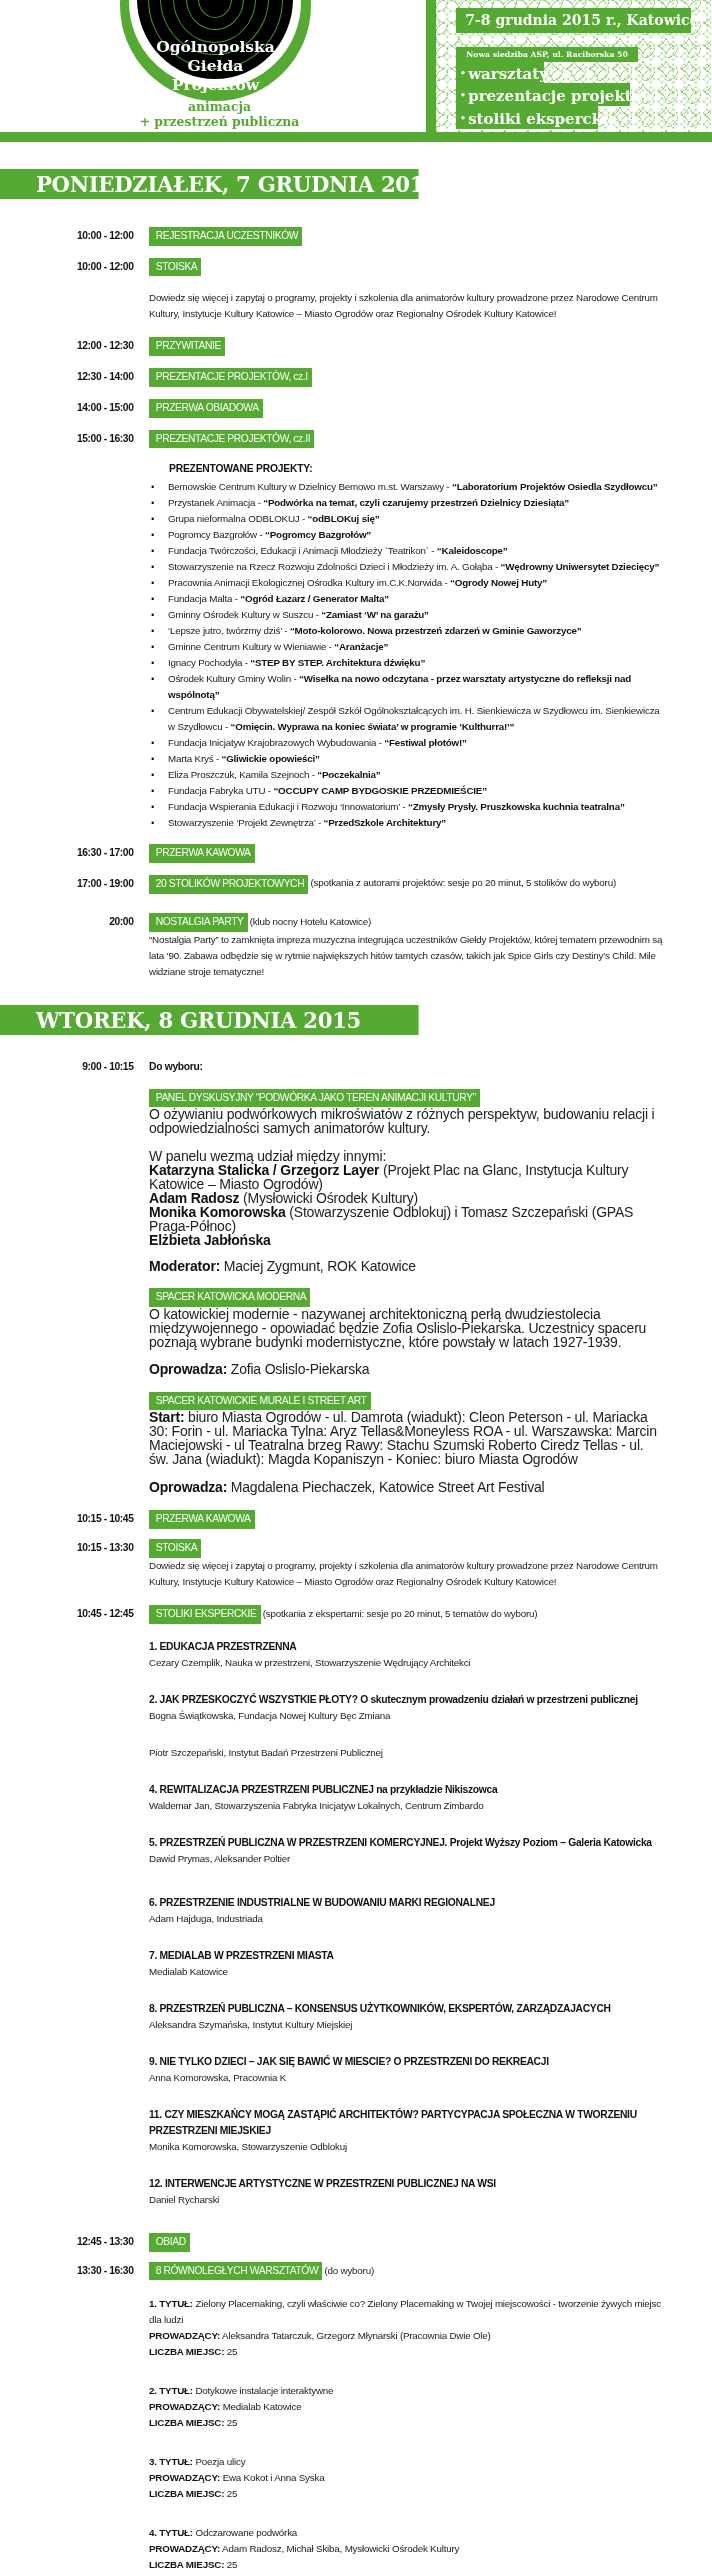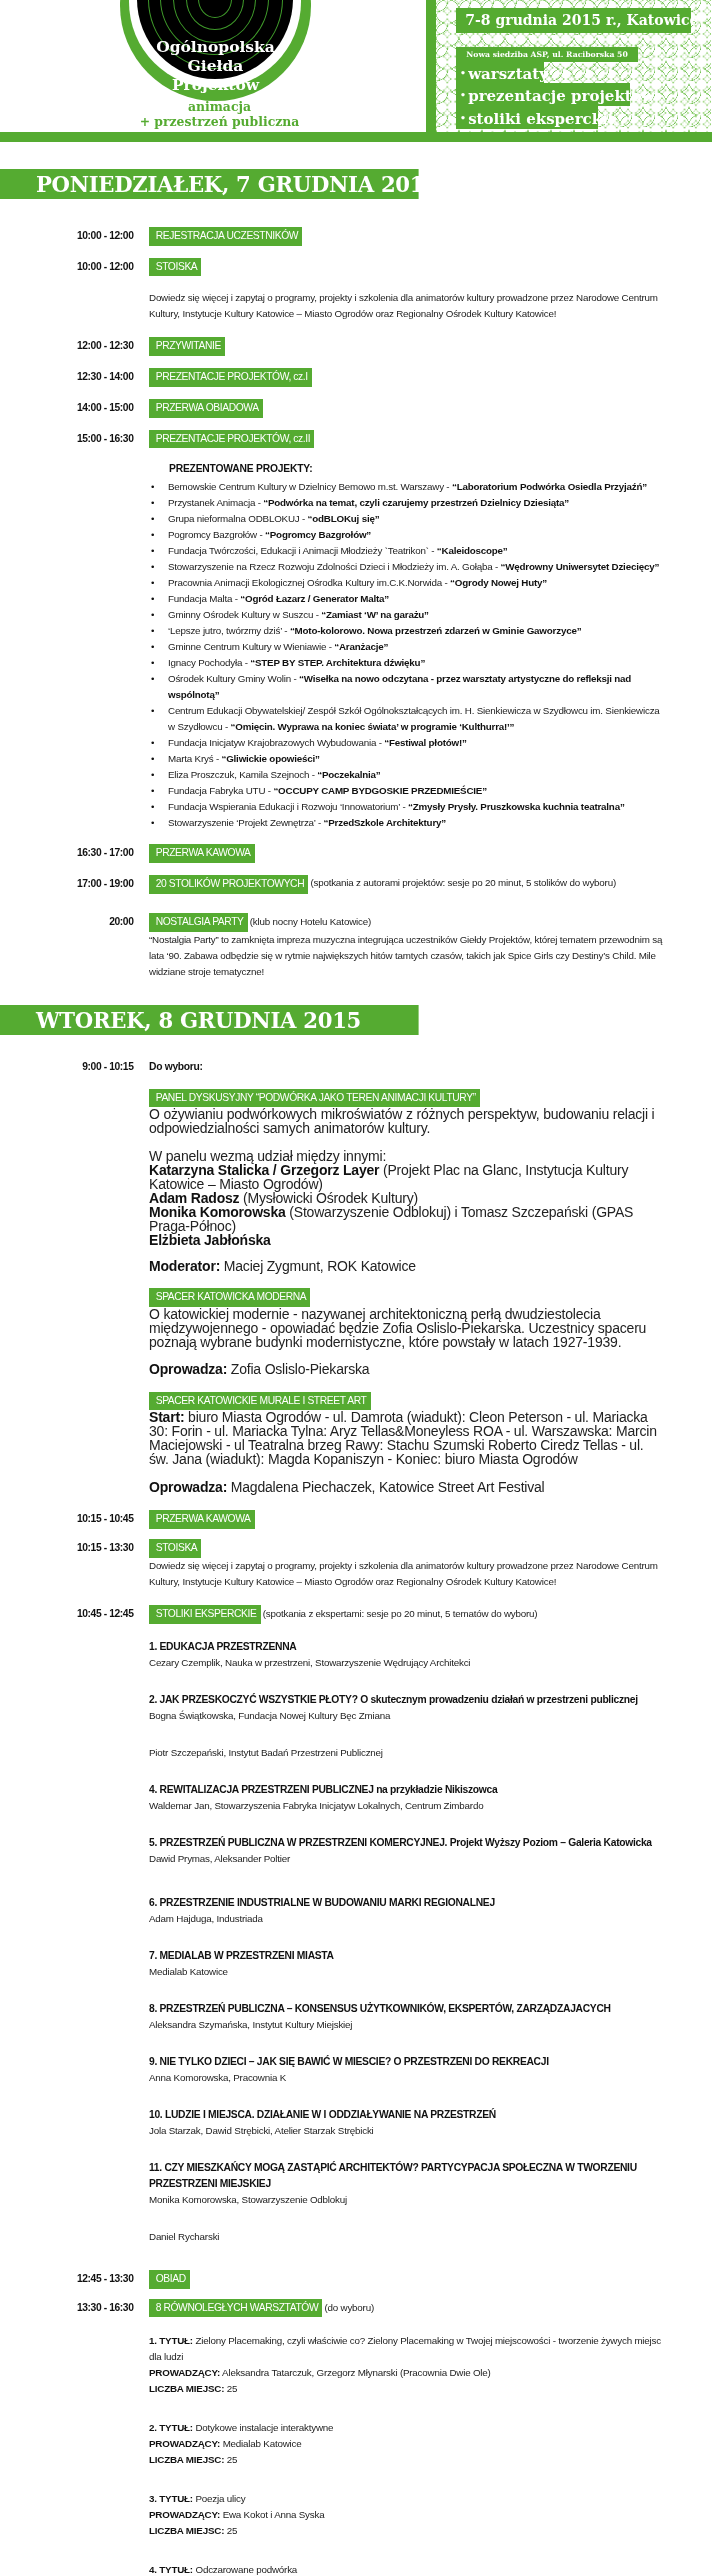--- a/index.html
+++ b/index.html
@@ -306,21 +306,21 @@
     </div>
     <div style="height:12.4px"></div>
 
     <div class="row">
       <div class="time">15:00 - 16:30</div>
       <div class="content">
         <span class="label">PREZENTACJE PROJEKTÓW, cz.II</span>
         <div style="height:12.4px"></div>
         <div class="heading">PREZENTOWANE PROJEKTY:</div>
         <ul class="projects" id="projects-list">
-            <li><span>Bemowskie Centrum Kultury w Dzielnicy Bemowo m.st. Warszawy - </span><span class="ptitle">“Laboratorium Podwórka Osiedla Przyjaźń”</span></li>
+            <li><span>Bemowskie Centrum Kultury w Dzielnicy Bemowo m.st. Warszawy - </span><span class="ptitle">“Laboratorium Projektów Osiedla Szydłowcu”</span></li>
             <li><span>Przystanek Animacja - </span><span class="ptitle">“Podwórka na temat, czyli czarujemy przestrzeń Dzielnicy Dziesiąta”</span></li>
             <li><span>Grupa nieformalna ODBLOKUJ - </span><span class="ptitle">“odBLOKuj się”</span></li>
             <li><span>Pogromcy Bazgrołów - </span><span class="ptitle">“Pogromcy Bazgrołów”</span></li>
             <li><span>Fundacja Twórczości, Edukacji i Animacji Młodzieży `Teatrikon` - </span><span class="ptitle">“Kaleidoscope”</span></li>
             <li><span>Stowarzyszenie na Rzecz Rozwoju Zdolności Dzieci i Młodzieży im. A. Gołąba - </span><span class="ptitle">“Wędrowny Uniwersytet Dziecięcy”</span></li>
             <li><span>Pracownia Animacji Ekologicznej Ośrodka Kultury im.C.K.Norwida - </span><span class="ptitle">“Ogrody Nowej Huty”</span></li>
             <li><span>Fundacja Malta - </span><span class="ptitle">“Ogród Łazarz / Generator Malta”</span></li>
             <li><span>Gminny Ośrodek Kultury w Suszcu - </span><span class="ptitle">“Zamiast ‘W’ na garażu”</span></li>
             <li><span>‘Lepsze jutro, twórzmy dziś’ - </span><span class="ptitle">“Moto-kolorowo. Nowa przestrzeń zdarzeń w Gminie Gaworzyce”</span></li>
             <li><span>Gminne Centrum Kultury w Wieniawie - </span><span class="ptitle">“Aranżacje”</span></li>
@@ -457,28 +457,25 @@
             </div>
             <div style="margin-bottom: 21px;">
               <div class="topic-title">8. PRZESTRZEŃ PUBLICZNA – KONSENSUS UŻYTKOWNIKÓW, EKSPERTÓW, ZARZĄDZAJACYCH</div>
               <div class="topic-person">Aleksandra Szymańska, Instytut Kultury Miejskiej</div>
             </div>
             <div style="margin-bottom: 21px;">
               <div class="topic-title">9. NIE TYLKO DZIECI – JAK SIĘ BAWIĆ W MIESCIE? O PRZESTRZENI DO REKREACJI</div>
               <div class="topic-person">Anna Komorowska, Pracownia K</div>
             </div>
             <div style="margin-bottom: 21px;">
-              <div class="topic-title">10. LUDZIE I MIEJSCA. DZIAŁANIE W I ODDZIAŁYWANIE NA PRZESTRZEŃ</div>
-              <div class="topic-person">Jola Starzak, Dawid Strębicki, Atelier Starzak Strębicki</div>
-            </div>
-            <div style="margin-bottom: 21px;">
               <div class="topic-title">11. CZY MIESZKAŃCY MOGĄ ZASTĄPIĆ ARCHITEKTÓW? PARTYCYPACJA SPOŁECZNA W TWORZENIU PRZESTRZENI MIEJSKIEJ</div>
               <div class="topic-person">Monika Komorowska, Stowarzyszenie Odblokuj</div>
             </div>
             <div style="margin-bottom: 21px;">
+              <div class="topic-title">12. INTERWENCJE ARTYSTYCZNE W PRZESTRZENI PUBLICZNEJ NA WSI</div>
               <div class="topic-person">Daniel Rycharski</div>
             </div>
           </div>
       </div>
     </div>
     <div style="height:4.1px"></div>
 
     <div class="row">
       <div class="time">12:45 - 13:30</div>
       <div class="content"><span class="label">OBIAD</span></div>

